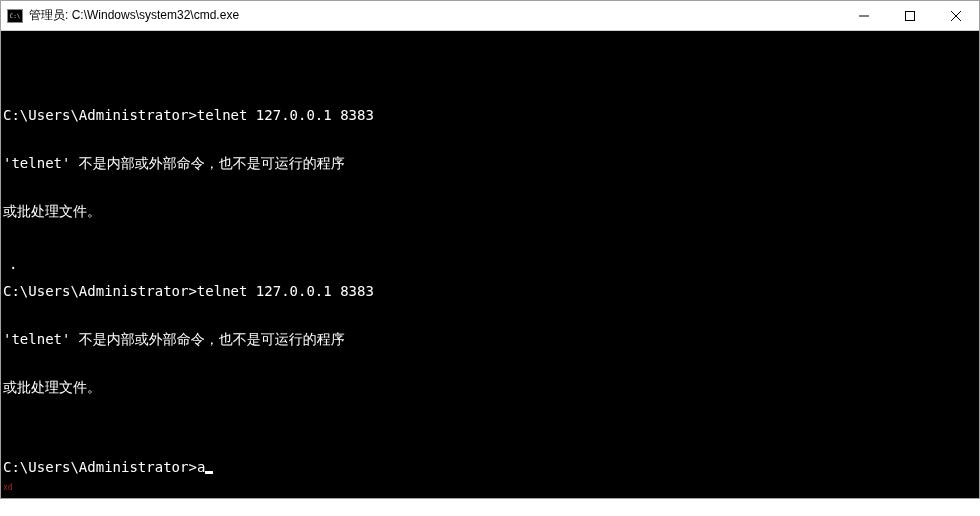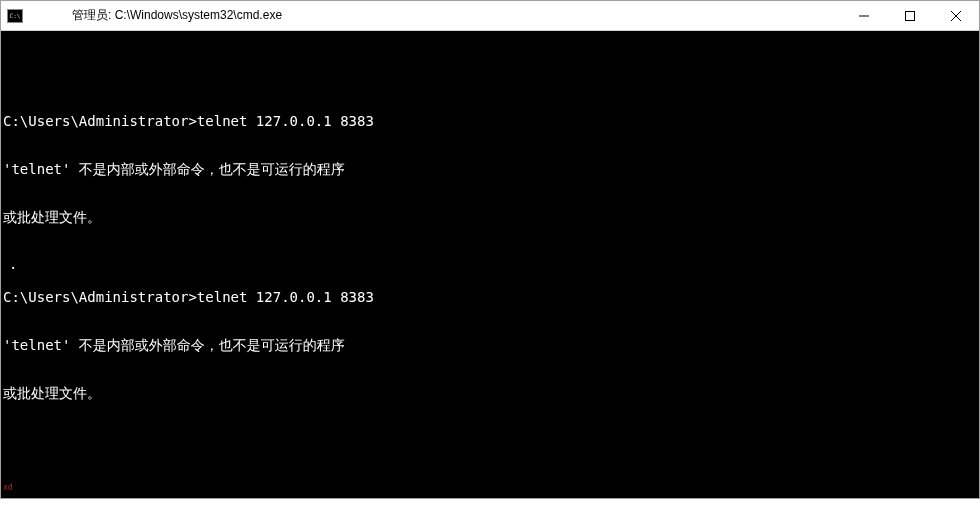--- a/index.html
+++ b/index.html
@@ -21,21 +21,20 @@
       border: 1px solid #a0a0a0;
       display: flex;
       flex-direction: column;
     }
     .titlebar {
       height: 30px;
       background: #ffffff;
       display: flex;
       align-items: center;
       border-bottom: 1px solid #d0d0d0;
-      gap: 43px;
     }
     .titlebar-icon {
       width: 16px;
       height: 14px;
       margin-left: 6px;
       margin-right: 6px;
       background: #000000;
       border: 1px solid #888;
       position: relative;
       display: flex;
@@ -72,21 +71,21 @@
       width: 10px;
       height: 10px;
     }
     .terminal {
       flex: 1;
       background: #000000;
       color: #ffffff;
       font-family: "NSimSun", "SimSun", "Consolas", monospace;
       font-size: 14px;
       line-height: 16px;
-      padding: 18px 2px;
+      padding: 12px 2px;
       white-space: pre;
       overflow: hidden;
       position: relative;
     }
     .terminal-line {
       white-space: pre;
     }
     .cursor {
       display: inline-block;
       width: 8px;
@@ -140,16 +139,17 @@
   <div class="terminal">
     <div class="terminal-line"></div>
     <div class="terminal-line">C:\Users\Administrator&gt;telnet 127.0.0.1 8383</div>
     <div class="terminal-line">'telnet' 不是内部或外部命令，也不是可运行的程序</div>
     <div class="terminal-line">或批处理文件。</div>
     <div class="terminal-line"></div>
     <div class="terminal-line">C:\Users\Administrator&gt;telnet 127.0.0.1 8383</div>
     <div class="terminal-line">'telnet' 不是内部或外部命令，也不是可运行的程序</div>
     <div class="terminal-line">或批处理文件。</div>
     <div class="terminal-line"></div>
+    <div class="terminal-line"><span>C:\Users\Administrator&gt;</span><span>a</span><span class="cursor"></span></div>
     <div class="dot">.</div>
     <div class="red-text">xd</div>
   </div>
 </div>
 
 </body></html>

